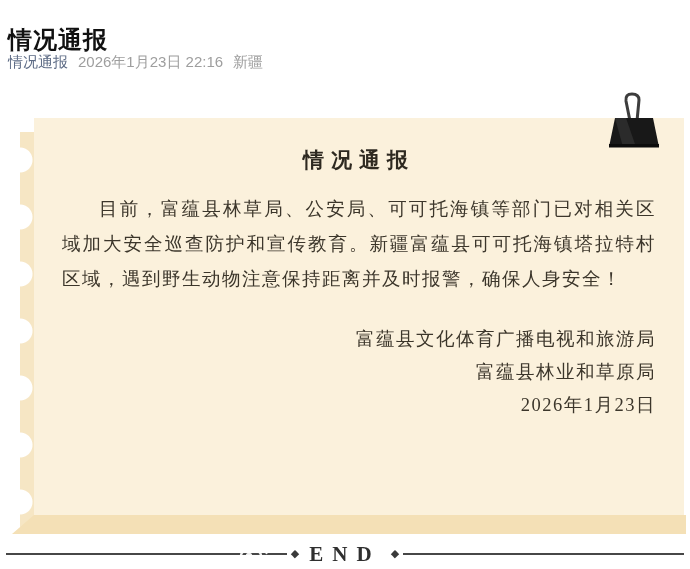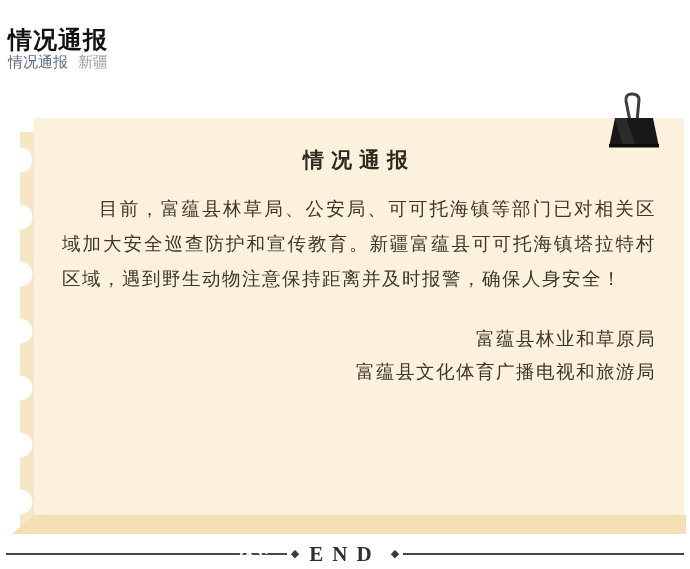--- a/index.html
+++ b/index.html
@@ -89,33 +89,35 @@
     font-family:"Liberation Sans","DejaVu Sans",sans-serif;
   }
 </style>
 </head>
 <body>
 
 <h1 class="page-title">情况通报</h1>
 
 <div class="byline">
   <span class="author">情况通报</span>
+  <span class="datetime">2026年1月23日 22:16</span>
   <span class="region">新疆</span>
 </div>
 
 <div class="notch-strip"></div>
 
 <div class="card-bottom-edge"></div>
 
 <div class="card">
   <div class="card-title">情况通报</div>
   <p class="para">目前，富蕴县林草局、公安局、可可托海镇等部门已对相关区域加大安全巡查防护和宣传教育。新疆富蕴县可可托海镇塔拉特村区域，遇到野生动物注意保持距离并及时报警，确保人身安全！</p>
   <div class="signatures">
+    <div>富蕴县文化体育广播电视和旅游局</div>
     <div>富蕴县林业和草原局</div>
-    <div>富蕴县文化体育广播电视和旅游局</div>
+    <div>2026年1月23日</div>
   </div>
 </div>
 
 <svg class="clip-icon" viewBox="0 0 56 60">
   <path d="M24 30 L20 10 Q19 3 26 3 Q33 3 33 9 L31 30" fill="none" stroke="#3d3d3d" stroke-width="3" stroke-linecap="round"></path>
   <polygon points="9,27 47,27 53,56 3,56" fill="#181818"></polygon>
   <polygon points="9,27 20,27 30,56 17,56" fill="#2b2b2b"></polygon>
   <rect x="3" y="53" width="50" height="3.5" fill="#0c0c0c"></rect>
 </svg>
 

